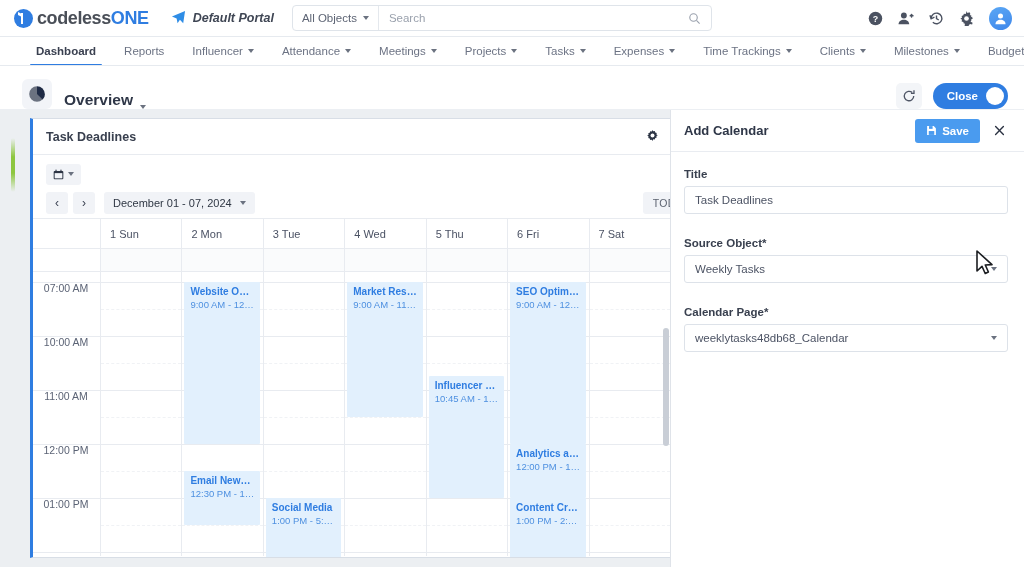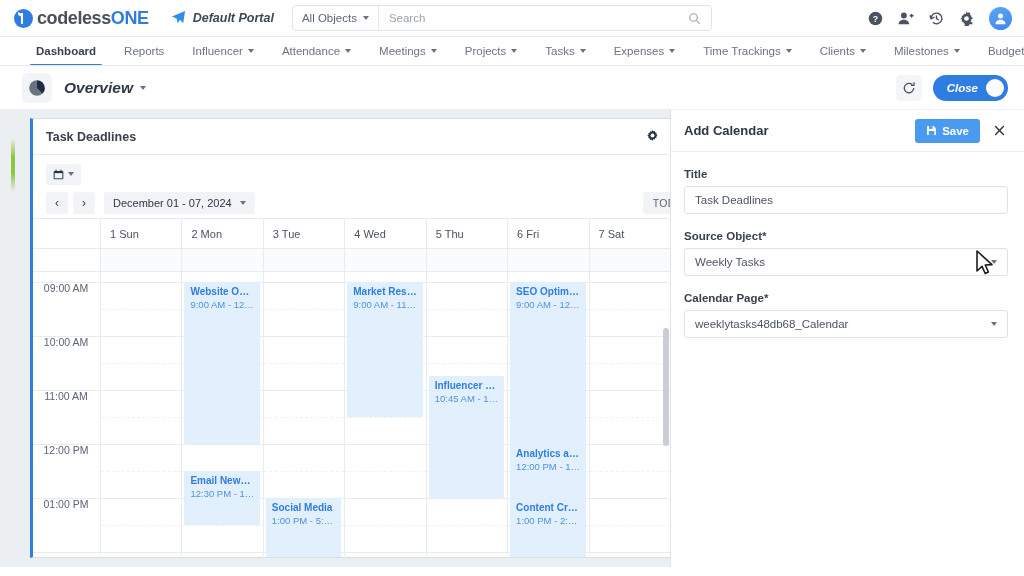--- a/index.html
+++ b/index.html
@@ -73,22 +73,22 @@
     font-size:11.5px; color:#6c7384; position:relative; white-space:nowrap;
   }
   .nav-item.active { color:#3a4050; font-weight:700; }
   .nav-item.active:after {
     content:""; position:absolute; left:8px; right:8px; bottom:-1px;
     height:2.5px; background:#2f7de1; border-radius:2px;
   }
 
   
   .overbar {
-    height:44px; display:flex; align-items:center; padding:0 16px 0 22px;
-    border-bottom:1px solid #eceff3; background:#fff;font-style:italic;
+    height:44px; display:flex; align-items:flex-end; padding:0 16px 0 22px;
+    border-bottom:1px solid #eceff3; background:#fff;
   }
   .pieicon-box {
     width:30px;height:30px;border-radius:6px;background:#f2f4f8;
     display:flex;align-items:center;justify-content:center;margin-right:12px;
   }
   .over-title { font-size:15.5px; font-weight:700; color:#2e3647; }
   .over-caret { margin-left:7px; }
   .overbar-right { margin-left:auto; display:flex; align-items:center; gap:11px; }
   .refresh-btn {
     width:26px;height:26px;border-radius:5px;background:#f3f5f8;
@@ -200,21 +200,21 @@
   .panel-actions { margin-left:auto; display:flex; align-items:center; gap:6px; }
   .save-btn {
     display:flex;align-items:center;gap:5px;height:24px;padding:0 11px;
     background:#4a9bef;border-radius:3px;color:#fff;font-size:11.5px;font-weight:700;
   }
   .x-btn {
     width:26px;height:24px;display:flex;align-items:center;justify-content:center;
     color:#2b3242;font-size:14px;
   }
   .panel-body { padding:16px 16px 0 13px; }
-  .field { margin-bottom:16px; }
+  .field { margin-bottom:23px; }
   .flabel { font-size:11.5px; font-weight:700; color:#39404f; margin-bottom:6px; }
   .finput {
     height:28px; border:1px solid #dde2e9; border-radius:3px; background:#fff;
     display:flex; align-items:center; padding:0 10px; font-size:11.5px; color:#4c5364;
   }
   .fselect {
     height:28px; border:1px solid #dde2e9; border-radius:3px; background:#fff;
     display:flex; align-items:center; padding:0 10px; font-size:11.5px; color:#4c5364;
   }
   .fselect .sel-caret { margin-left:auto; color:#9aa1ad; }
@@ -439,21 +439,21 @@
             <div class="ad-cell"></div>
             <div class="ad-cell"></div>
             <div class="ad-cell"></div>
             <div class="ad-cell"></div>
             <div class="ad-cell"></div>
             <div class="ad-cell"></div>
           </div>
         <div class="gridwrap">
           <div class="grid" id="grid">
             <div class="g-gutter" id="gutter">
-                <div class="timelabel" style="top: 16px;">09:00 AM</div>
+                <div class="timelabel" style="top: 16px;">07:00 AM</div>
                 <div class="timelabel" style="top: 70px;">10:00 AM</div>
                 <div class="timelabel" style="top: 124px;">11:00 AM</div>
                 <div class="timelabel" style="top: 178px;">12:00 PM</div>
                 <div class="timelabel" style="top: 232px;">01:00 PM</div>
                 <div class="hrline" style="top: 10px; right: 0px;"></div>
                 <div class="hrline" style="top: 64px; right: 0px;"></div>
                 <div class="hrline" style="top: 118px; right: 0px;"></div>
                 <div class="hrline" style="top: 172px; right: 0px;"></div>
                 <div class="hrline" style="top: 226px; right: 0px;"></div>
                 <div class="hrline" style="top: 280px; right: 0px;"></div>

